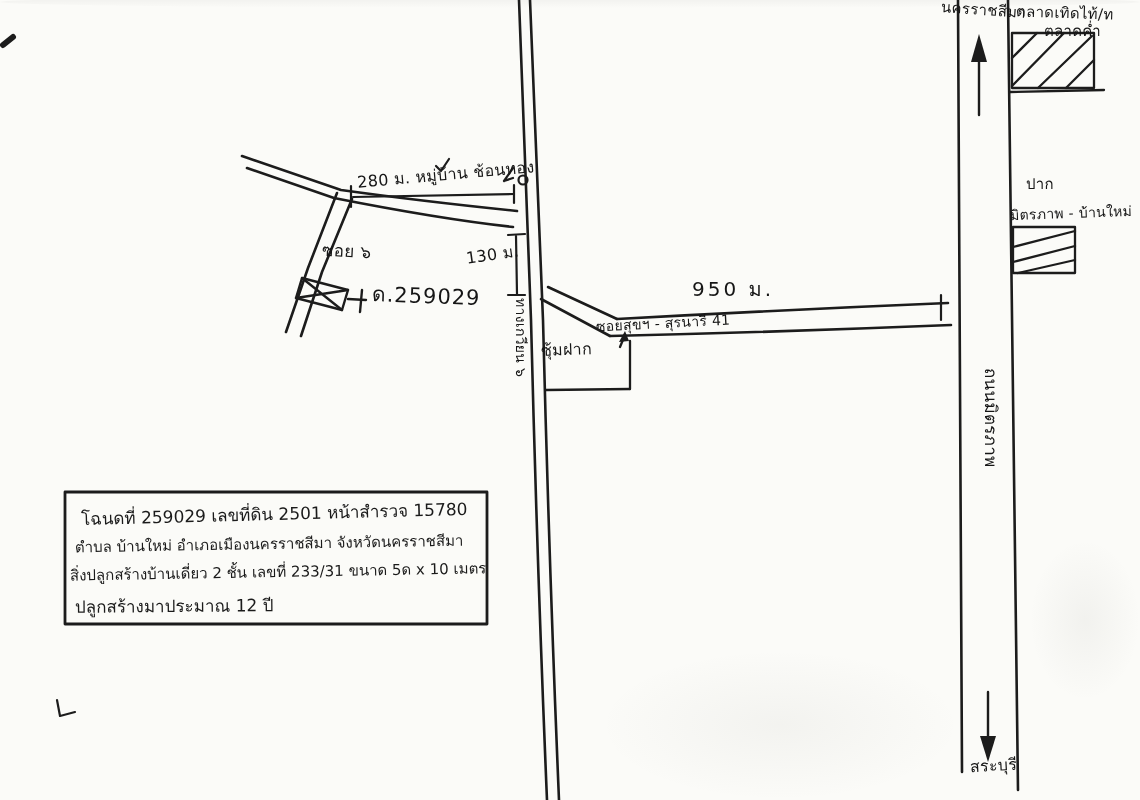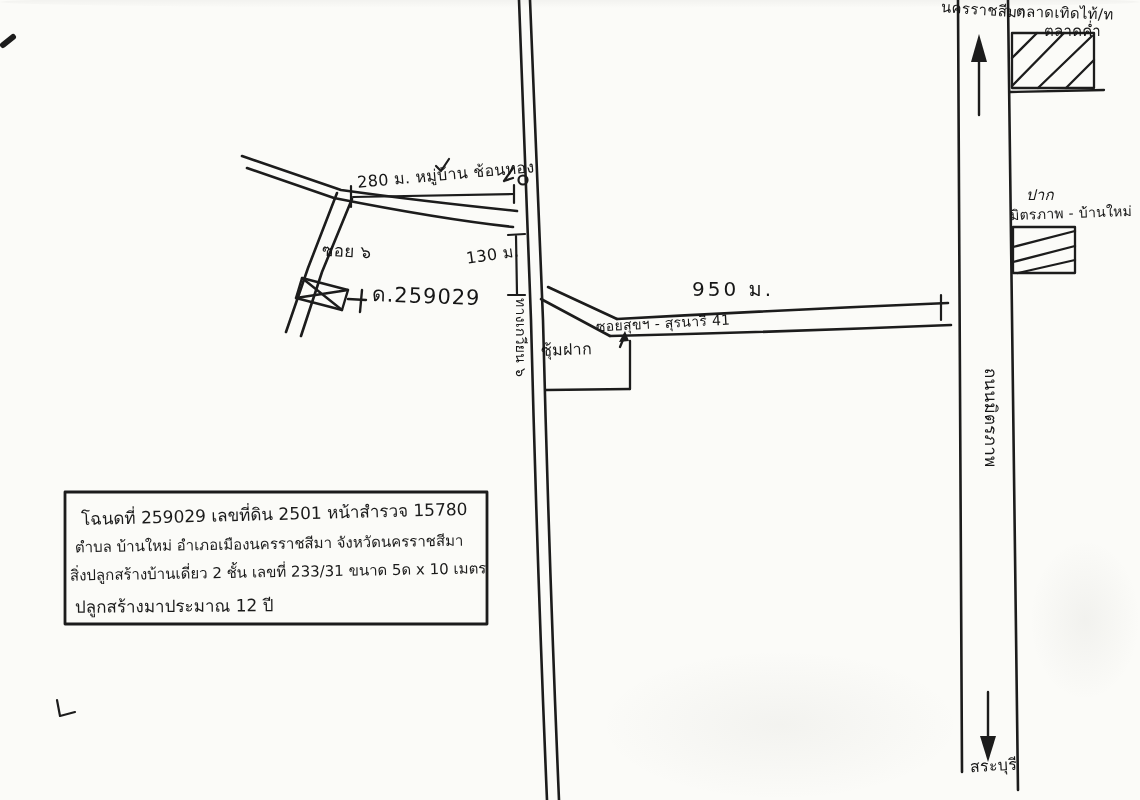--- a/index.html
+++ b/index.html
@@ -125,21 +125,21 @@
       <path d="M 57,700 L 60,716 L 75,712" stroke-width="2.2"></path>
     </g>
   </svg>
 
   <div class="lbl" style="left:941px;top:2px;font-size:15px;transform:rotate(4deg);">นครราชสีมา</div>
 
   <div class="lbl" style="left:1016px;top:5px;font-size:15px;transform:rotate(2deg);">ตลาดเทิดไท้/ท</div>
 
   <div class="lbl" style="left:1044px;top:23px;font-size:15px;text-align:center;">ตลาดค่ำ</div>
 
-  <div class="lbl" style="left:1026px;top:187px;font-size:15px;font-style:italic;">ปาก</div>
+  <div class="lbl" style="left:1026px;top:176px;font-size:15px;">ปาก</div>
 
   <div class="lbl" style="left:1010px;top:206px;font-size:14px;transform:rotate(-2deg);">มิตรภาพ - บ้านใหม่</div>
 
   <div class="lbl rot90" style="left:1000px;top:368px;font-size:17px;">ถนนมิตรภาพ</div>
 
   <div class="lbl" style="left:970px;top:757px;font-size:16px;transform:rotate(-3deg);">สระบุรี</div>
 
   <div class="lbl" style="left:357px;top:166px;font-size:16px;transform:rotate(-5deg);">280 ม. หมู่บ้าน ช้อนทอง</div>
 
   <div class="lbl" style="left:322px;top:242px;font-size:17px;transform:rotate(3deg);">ซอย ๖</div>

